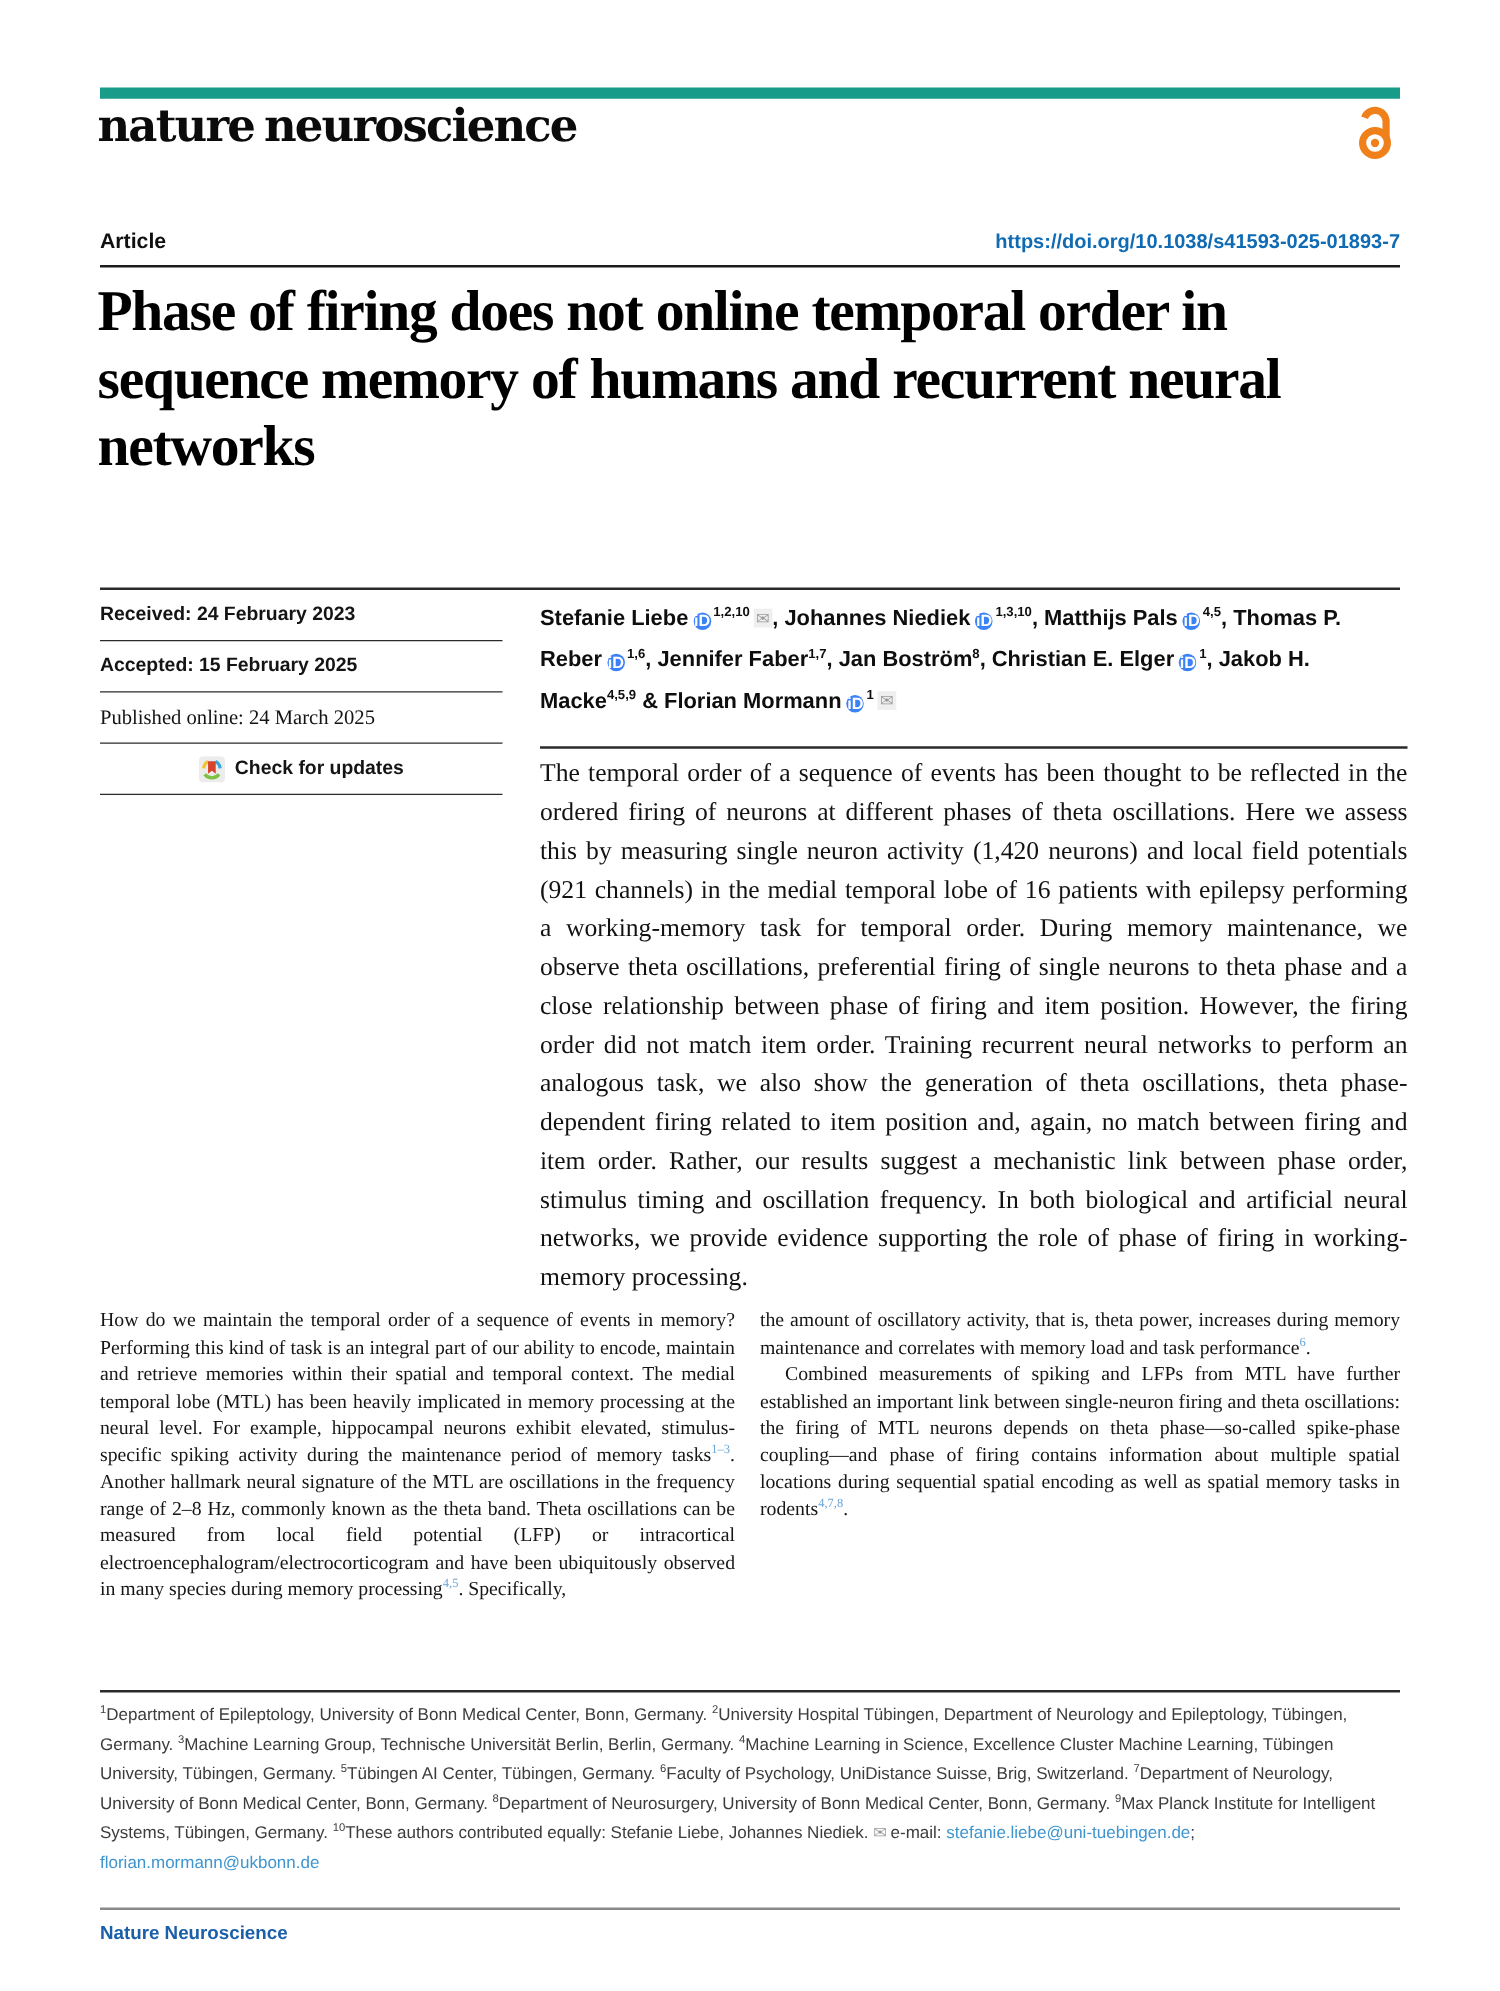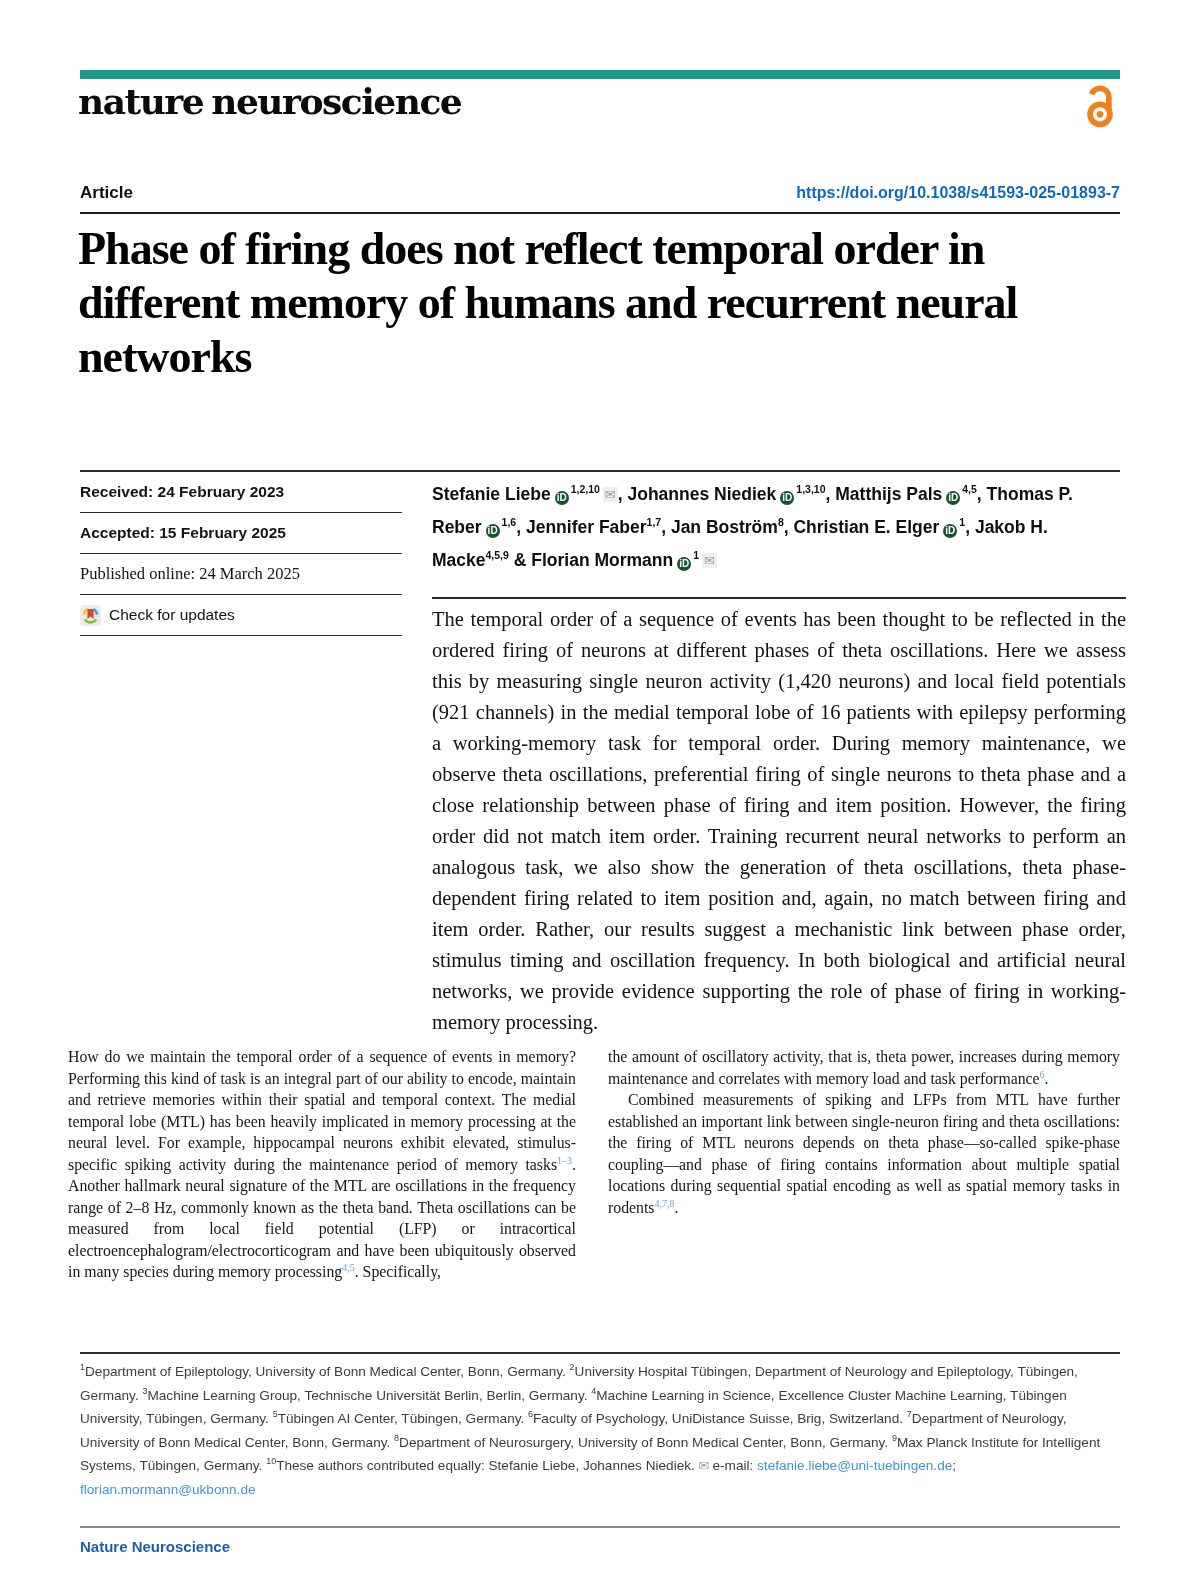--- a/index.html
+++ b/index.html
@@ -25,39 +25,39 @@
          font-family:"Liberation Serif",serif;font-weight:700;font-size:46px;
          line-height:1.17;letter-spacing:-1px;color:#000;}
 
   .info-top-rule{position:absolute;left:80px;top:470px;width:1040px;height:2px;background:#2b2b2b;}
 
   .dates{position:absolute;left:80px;top:472px;width:322px;}
   .date-row{height:40px;display:flex;align-items:center;border-bottom:1px solid #2b2b2b;
             font-size:15.5px;color:#141414;}
   .date-row.sans{font-family:"Liberation Sans",sans-serif;font-weight:700;}
   .date-row.serif{font-family:"Liberation Serif",serif;font-weight:400;font-size:16.5px;}
-  .date-row.check{font-family:"Liberation Sans",sans-serif;font-weight:400;gap:8px;cursor:pointer;}
+  .date-row.check{font-family:"Liberation Sans",sans-serif;font-weight:700;gap:8px;cursor:pointer;justify-content:center;}
   .check-icon{width:21px;height:21px;display:inline-block;}
 
   .authors{position:absolute;left:432px;top:478px;width:694px;
            font-family:"Liberation Sans",sans-serif;font-weight:700;font-size:17.5px;
            line-height:33px;color:#0e0e0e;}
   .author-sup{font-size:10.5px;font-weight:700;vertical-align:super;line-height:0;}
-  .orcid{display:inline-block;width:14px;height:14px;border-radius:50%;background:#14532d;
-         color:#fff;font-size:10px;font-weight:700;text-align:center;line-height:14px;
+  .orcid{display:inline-block;width:14px;height:14px;border-radius:50%;background:#3b82f6;
+         color:#fff;font-size:13px;font-weight:700;text-align:center;line-height:14px;
          margin:0 2px 0 4px;vertical-align:-1px;font-family:"Liberation Sans",sans-serif;}
   .env{display:inline-block;background:#efefef;color:#9a9a9a;font-size:13px;line-height:15px;
        padding:0 2px;margin-left:3px;vertical-align:1px;font-weight:400;}
 
   .abstract-rule{position:absolute;left:432px;top:597px;width:694px;height:2px;background:#2b2b2b;}
   .abstract{position:absolute;left:432px;top:604px;width:694px;margin:0;
             font-size:20.5px;line-height:31px;text-align:justify;color:#121212;}
 
   .col{position:absolute;top:1046px;font-size:15.8px;line-height:21.5px;text-align:justify;color:#161616;}
-  .col-left{left:68px;width:508px;}
+  .col-left{left:80px;width:508px;}
   .col-right{left:608px;width:512px;}
   .body-para{margin:0;}
   .body-para.indent{text-indent:20px;}
   sup.ref{color:#6aa5d8;font-size:10px;line-height:0;cursor:pointer;}
 
   .foot-rule{position:absolute;left:80px;top:1352px;width:1040px;height:2px;background:#2b2b2b;}
   .footnotes{position:absolute;left:80px;top:1360px;width:1044px;
              font-family:"Liberation Sans",sans-serif;font-size:13.6px;line-height:23.5px;
              color:#3c3c3c;}
   .footnotes p{margin:0;}
@@ -86,21 +86,21 @@
     </svg>
   </div>
 
   <div class="article-row">
     <span class="article-label">Article</span>
     <a class="doi-link">https://doi.org/10.1038/s41593-025-01893-7</a>
   </div>
 
   <div class="header-rule"></div>
 
-  <h1 class="title">Phase of firing does not reflect temporal order in different memory of humans and recurrent neural networks</h1>
+  <h1 class="title">Phase of firing does not online temporal order in sequence memory of humans and recurrent neural networks</h1>
 
   <div class="info-top-rule"></div>
 
   <div class="dates">
     <div class="date-row sans">
       <span>Received: 24 February 2023</span>
     </div>
     <div class="date-row sans">
       <span>Accepted: 15 February 2025</span>
     </div>

